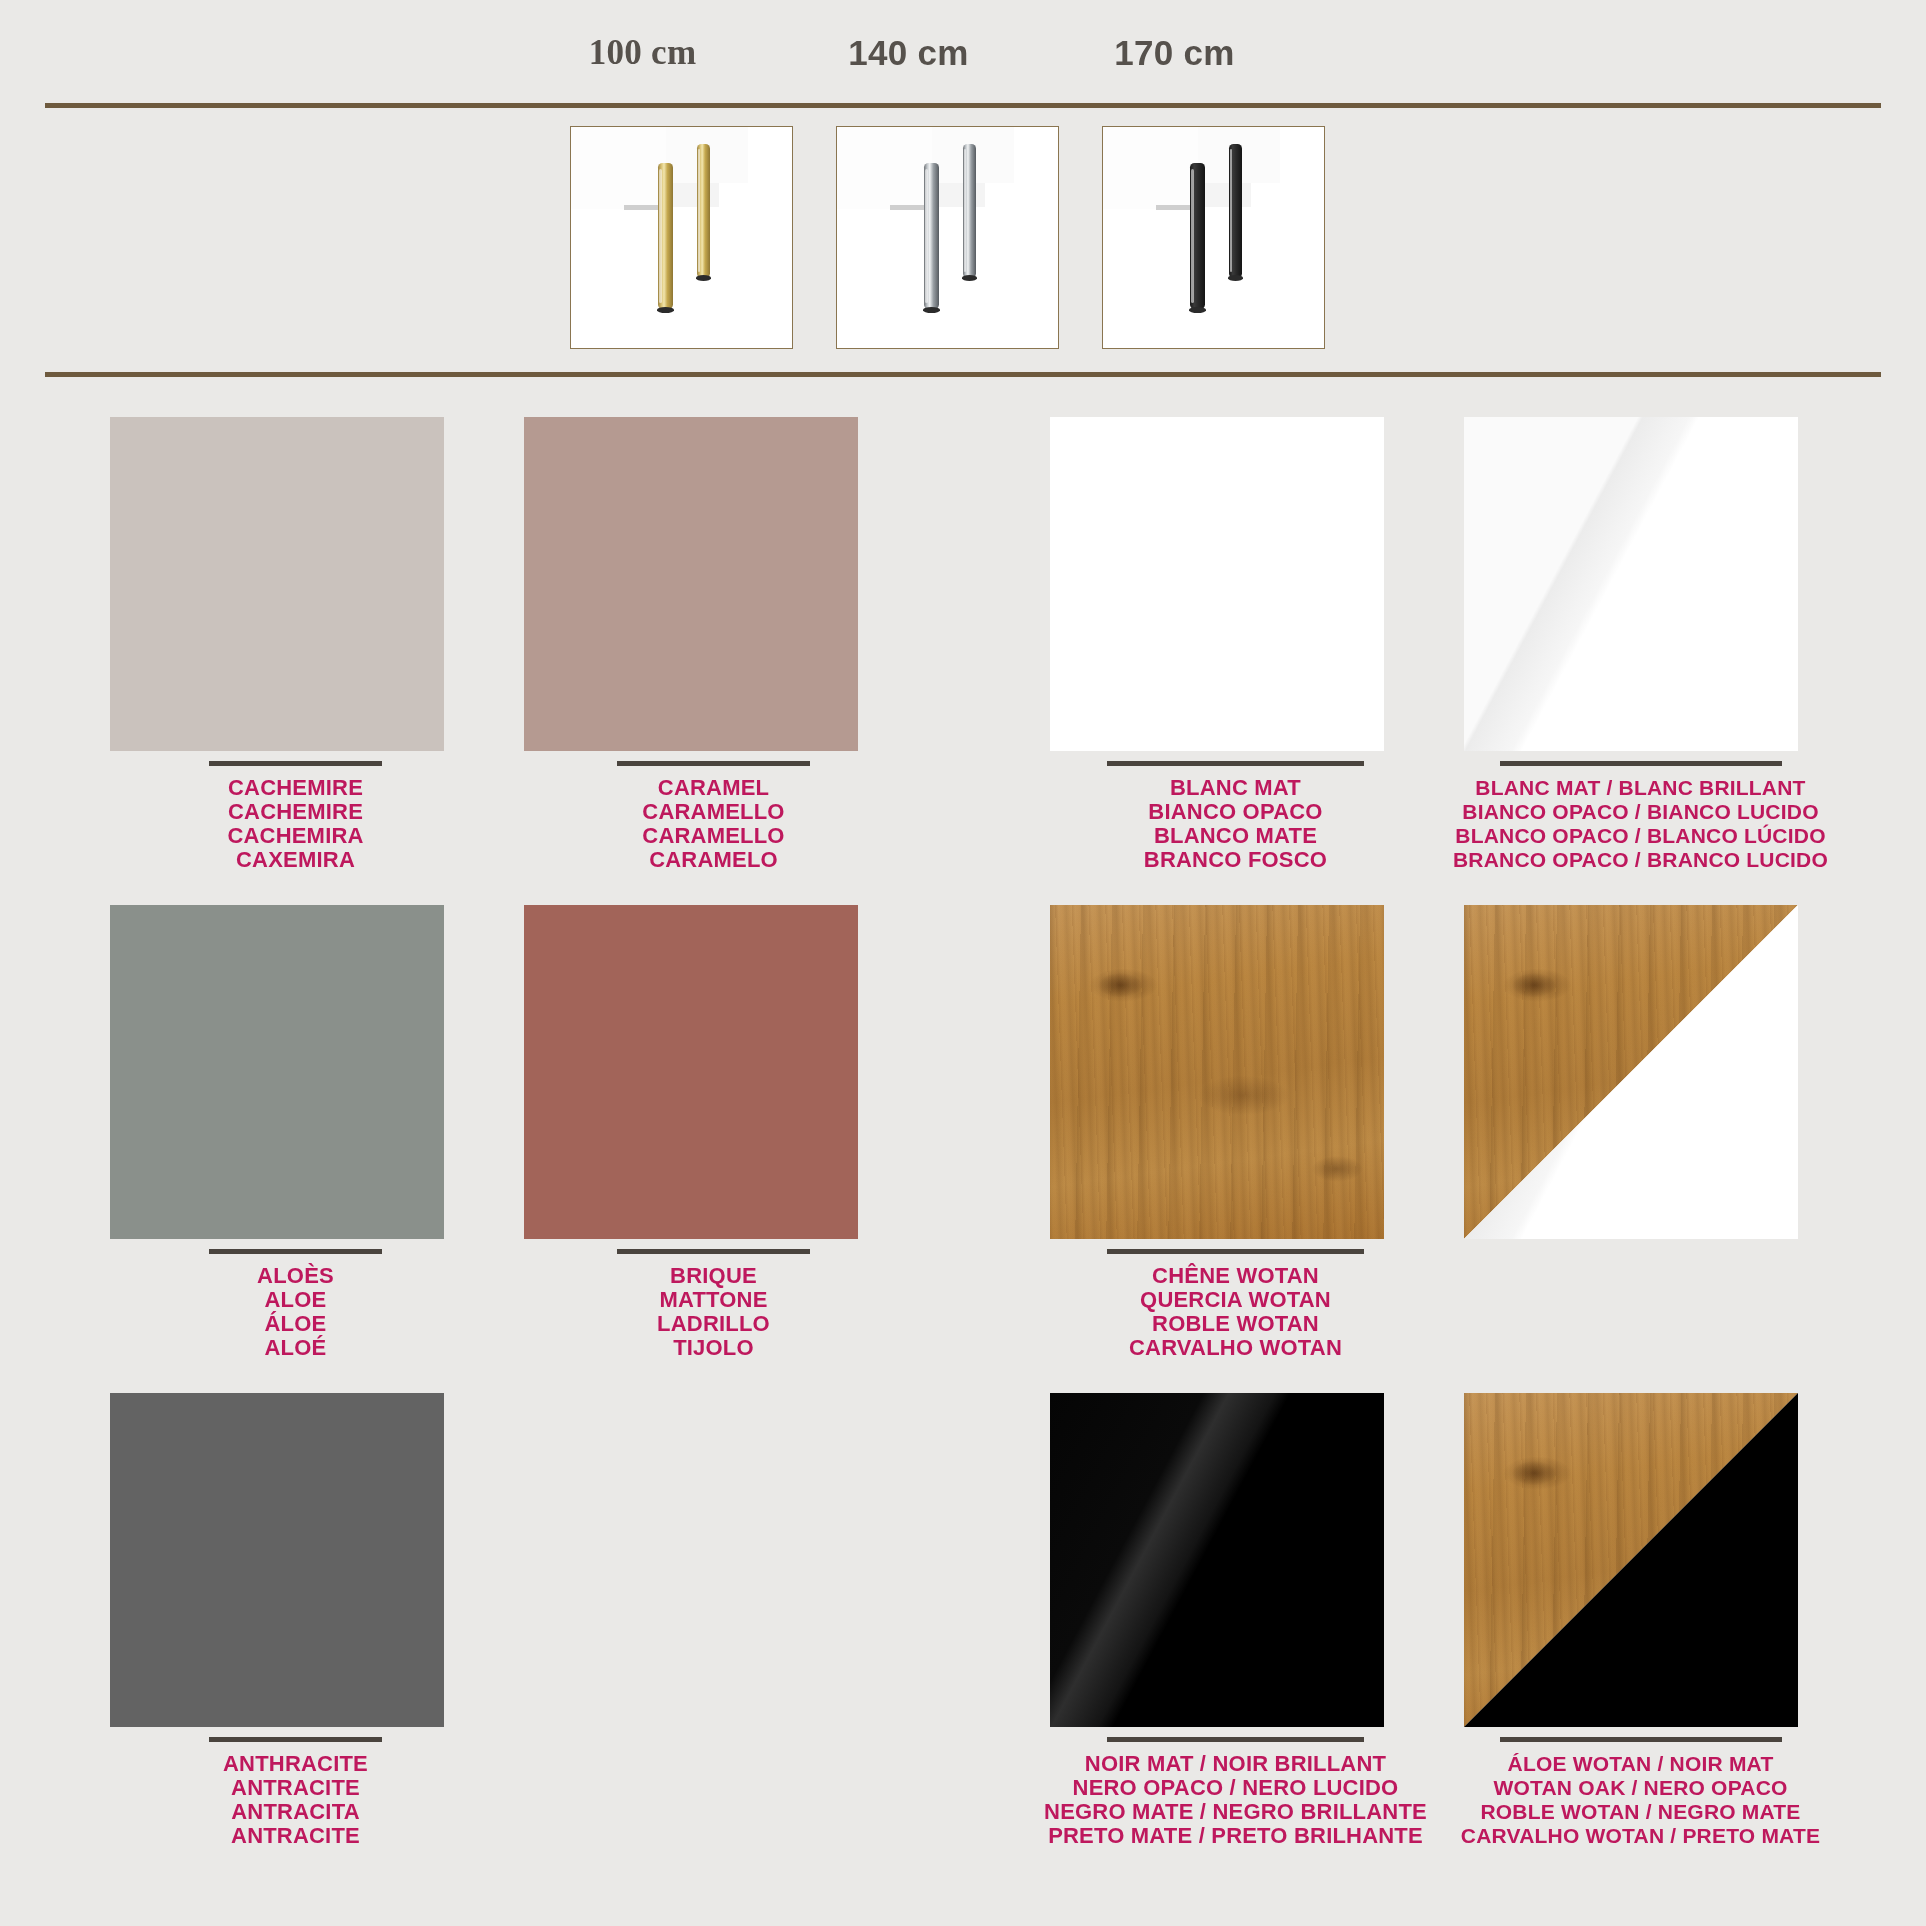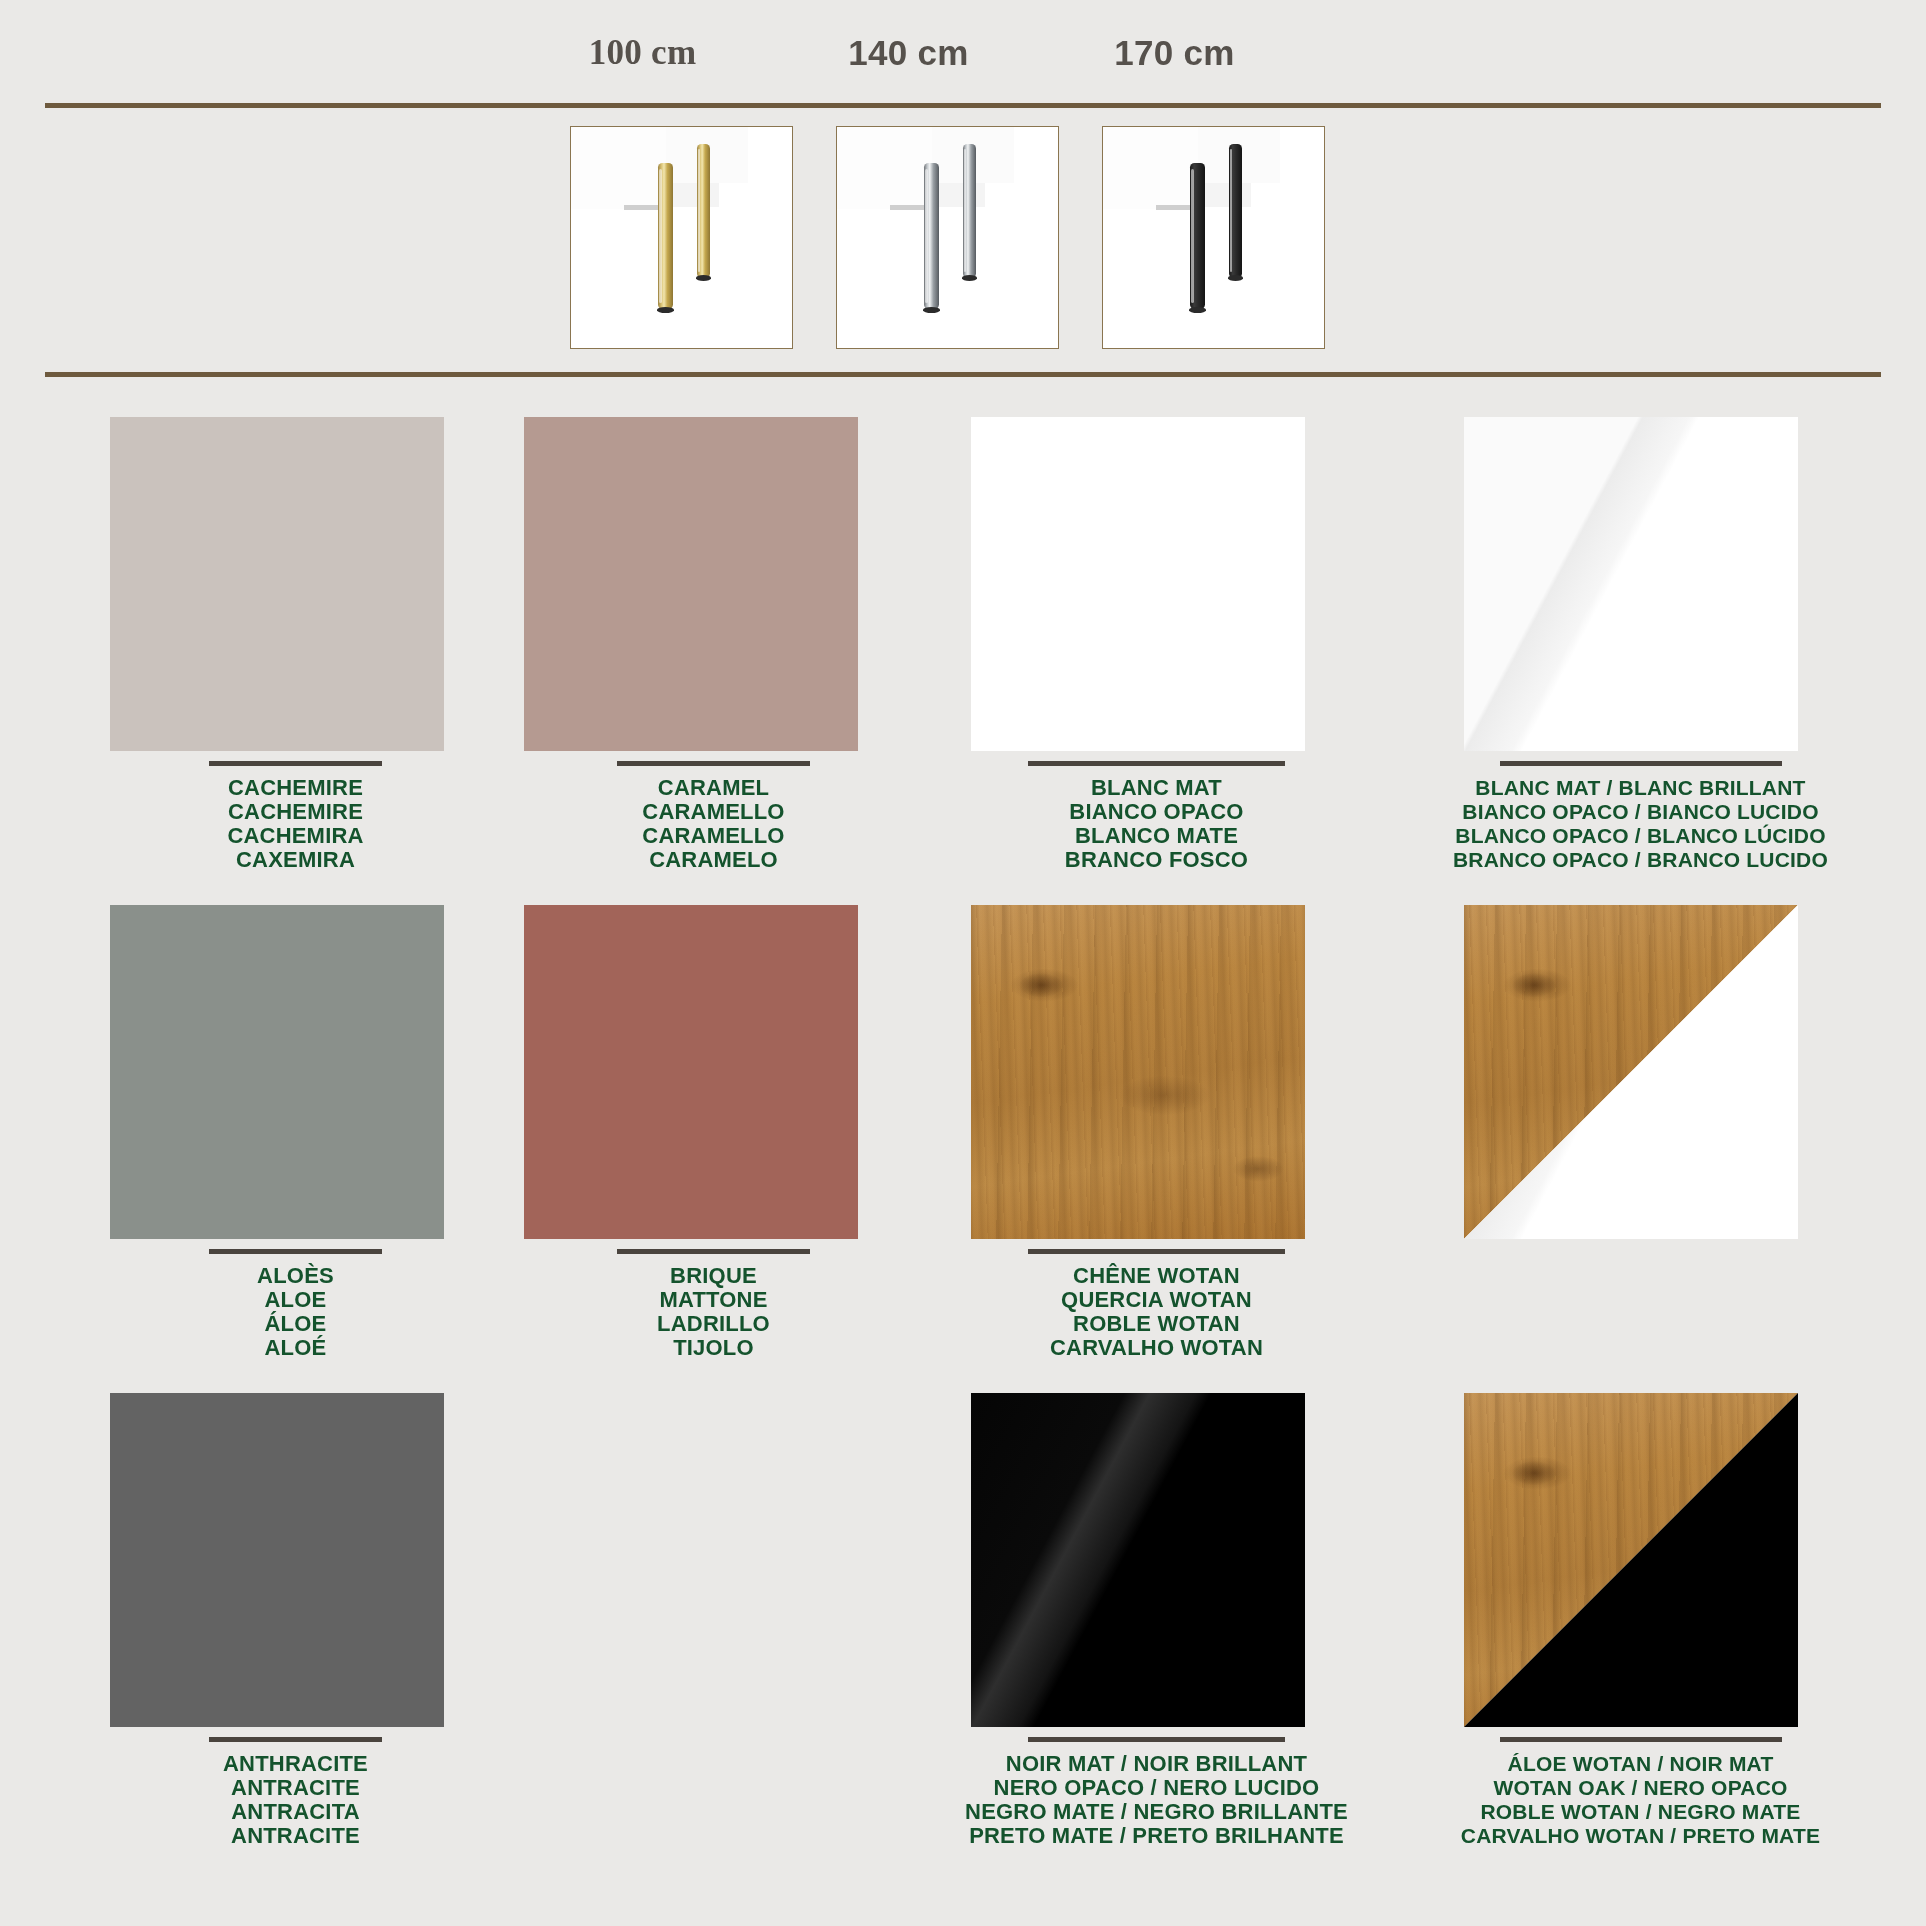--- a/index.html
+++ b/index.html
@@ -148,21 +148,21 @@
     height: 488px;
   }
   .cell {
     position: absolute;
     top: 0;
     width: 449px;
     height: 475px;
   }
   .cell.col0 { left: 71px; }
   .cell.col1 { left: 489px; }
-  .cell.col2 { left: 932px; }
+  .cell.col2 { left: 1011px; }
   .cell.col3 { left: 1416px; }
 
   
   .swatch-wrap {
     position: absolute;
     top: 19px;
     height: 334px;
   }
   .cell.col0 .swatch-wrap { left: 39px; width: 334px; }
   .cell.col1 .swatch-wrap { left: 35px; width: 334px; }
@@ -251,21 +251,21 @@
     margin: 0 auto 10.3px auto;
   }
   .cell.col0 .label-rule { width: 173px; }
   .cell.col1 .label-rule { width: 193px; }
   .cell.col2 .label-rule { width: 257px; }
   .cell.col3 .label-rule { width: 282px; }
 
   .label-line {
     font-size: 22px;
     font-weight: bold;
-    color: #14532d;
+    color: #be185d;
     line-height: 24px;
     letter-spacing: 0.2px;
     white-space: nowrap;
   }
   .cell.col3 .label-line { font-size: 21px; line-height: 24px; }
 </style>
 </head>
 <body>
 
 <div class="size-header">

